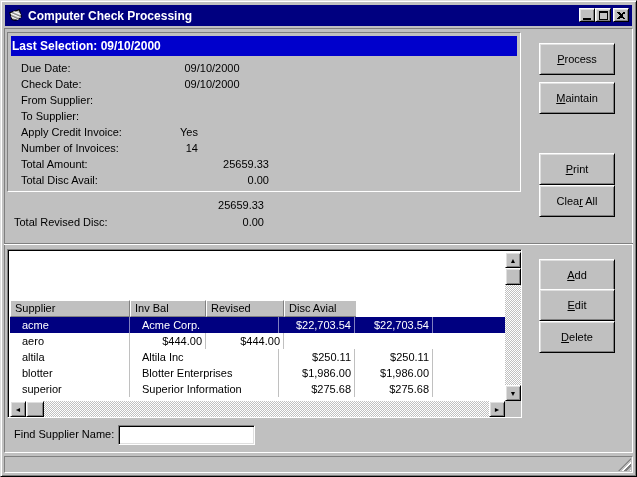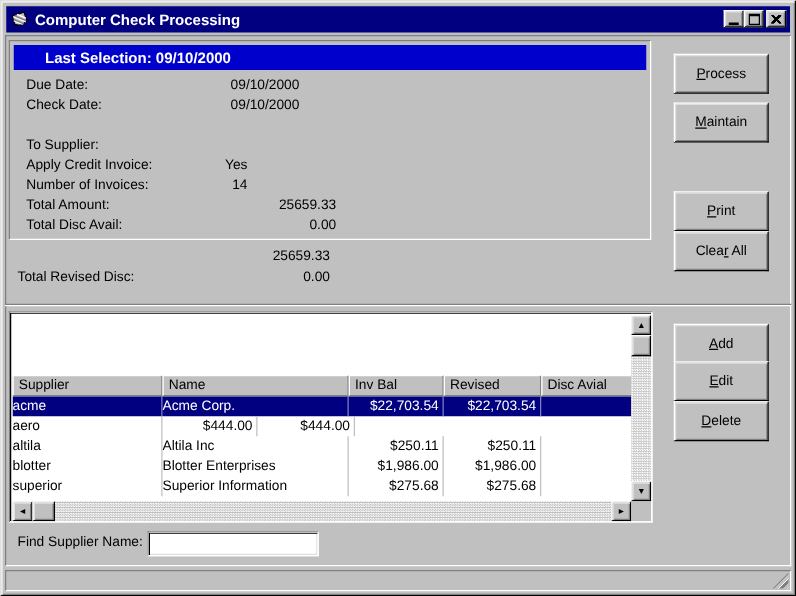--- a/index.html
+++ b/index.html
@@ -22,21 +22,21 @@
   .glyph-close{width:8px;height:7px;background:
     linear-gradient(45deg,transparent 40%,#000 40% 60%,transparent 60%),
     linear-gradient(-45deg,transparent 40%,#000 40% 60%,transparent 60%);}
   
   .client-border{position:absolute;left:3px;top:27px;width:629px;height:425px;
     border:1px solid;border-color:#808080 #fff #fff #808080;pointer-events:none;}
   
   .info-frame{position:absolute;left:6px;top:31px;width:514px;height:160px;
     border:1px solid;border-color:#808080 #fff #fff #808080;}
   .blue-bar{position:absolute;left:3px;top:3px;width:506px;height:20px;background:var(--header-bar,#0000cc);
-    color:#fff;font-size:12px;font-weight:bold;line-height:20px;padding-left:25px;}
+    color:#fff;font-size:12px;font-weight:bold;line-height:20px;padding-left:1px;}
   .frow{position:absolute;left:0;width:100%;height:16px;font-size:11px;line-height:16px;color:#000;}
   .flabel{position:absolute;left:13px;}
   .fval{position:absolute;}
   .v-left{left:134px;width:140px;text-align:center;}
   .v-mid{left:131px;width:59px;text-align:right;}
   .v-amt{left:131px;width:130px;text-align:right;}
   
   .trow{position:absolute;left:0;width:520px;height:17px;font-size:11px;line-height:17px;}
   .trow .flabel{left:13px;}
   .trow .fval{left:133px;width:130px;text-align:right;}
@@ -51,21 +51,21 @@
   .btn .key{text-decoration:underline;}
   
   .tablebox{position:absolute;left:6px;top:248px;width:515px;height:169px;background:#fff;
     border:1px solid;border-color:#808080 #fff #fff #808080;
     box-shadow:inset 1px 1px 0 #000, inset -1px -1px 0 #dfdfdf;}
   .table-inner{position:absolute;left:2px;top:2px;width:511px;height:165px;overflow:hidden;background:#fff;}
   .grid{position:absolute;left:0;top:0;width:495px;height:149px;margin-top:48px;}
   .tr{display:flex;width:495px;height:16px;font-size:11px;line-height:16px;color:#000;}
   .th-row{height:17px;line-height:15px;}
   .th{background:#c0c0c0;border:1px solid;border-color:#fff #808080 #808080 #fff;padding-left:4px;}
-  .td{border-right:1px solid #c0c0c0;padding-left:0;overflow:hidden;white-space:nowrap;}
+  .td{border-right:1px solid #c0c0c0;padding-left:12px;overflow:hidden;white-space:nowrap;}
   .td.num{text-align:right;padding-right:3px;padding-left:0;}
   .c1{width:120px;flex:0 0 120px;}
   .c2{width:149px;flex:0 0 149px;}
   .c3{width:76px;flex:0 0 76px;}
   .c4{width:78px;flex:0 0 78px;}
   .c5{width:72px;flex:0 0 72px;border-right:none;}
   .tr.selected{background:var(--selection,#000080);color:#fff;}
   .tr.selected .td{border-right-color:#8080c0;}
   
   .dither{background:repeating-conic-gradient(#fff 0% 25%, #c0c0c0 0% 50%) 0 0/2px 2px;}
@@ -124,20 +124,24 @@
     <div class="blue-bar">Last Selection: 09/10/2000</div>
 
     <div class="frow" style="top:27px">
       <span class="flabel">Due Date:</span>
       <span class="fval v-left">09/10/2000</span>
     </div>
     <div class="frow" style="top:43px">
       <span class="flabel">Check Date:</span>
       <span class="fval v-left">09/10/2000</span>
     </div>
+    <div class="frow" style="top:59px">
+      <span class="flabel">From Supplier:</span>
+      <span class="fval v-left"></span>
+    </div>
     <div class="frow" style="top:75px">
       <span class="flabel">To Supplier:</span>
       <span class="fval v-left"></span>
     </div>
     <div class="frow" style="top:91px">
       <span class="flabel">Apply Credit Invoice:</span>
       <span class="fval v-mid">Yes</span>
     </div>
     <div class="frow" style="top:107px">
       <span class="flabel">Number of Invoices:</span>
@@ -183,21 +187,20 @@
     </button>
   <button class="btn" style="top:320px">
       <span><span></span><span class="key">D</span><span>elete</span></span>
     </button>
 
   <div class="tablebox">
     <div class="table-inner">
       <div class="grid">
         <div class="tr th-row">
           <div class="th c1">Supplier</div>
-          <div class="th c2">Name</div>
           <div class="th c3">Inv Bal</div>
           <div class="th c4">Revised</div>
           <div class="th c5">Disc Avial</div>
         </div>
         <div class="tr selected">
           <div class="td c1">acme</div>
           <div class="td c2">Acme Corp.</div>
           <div class="td c3 num">$22,703.54</div>
           <div class="td c4 num">$22,703.54</div>
           <div class="td c5 num"></div>

